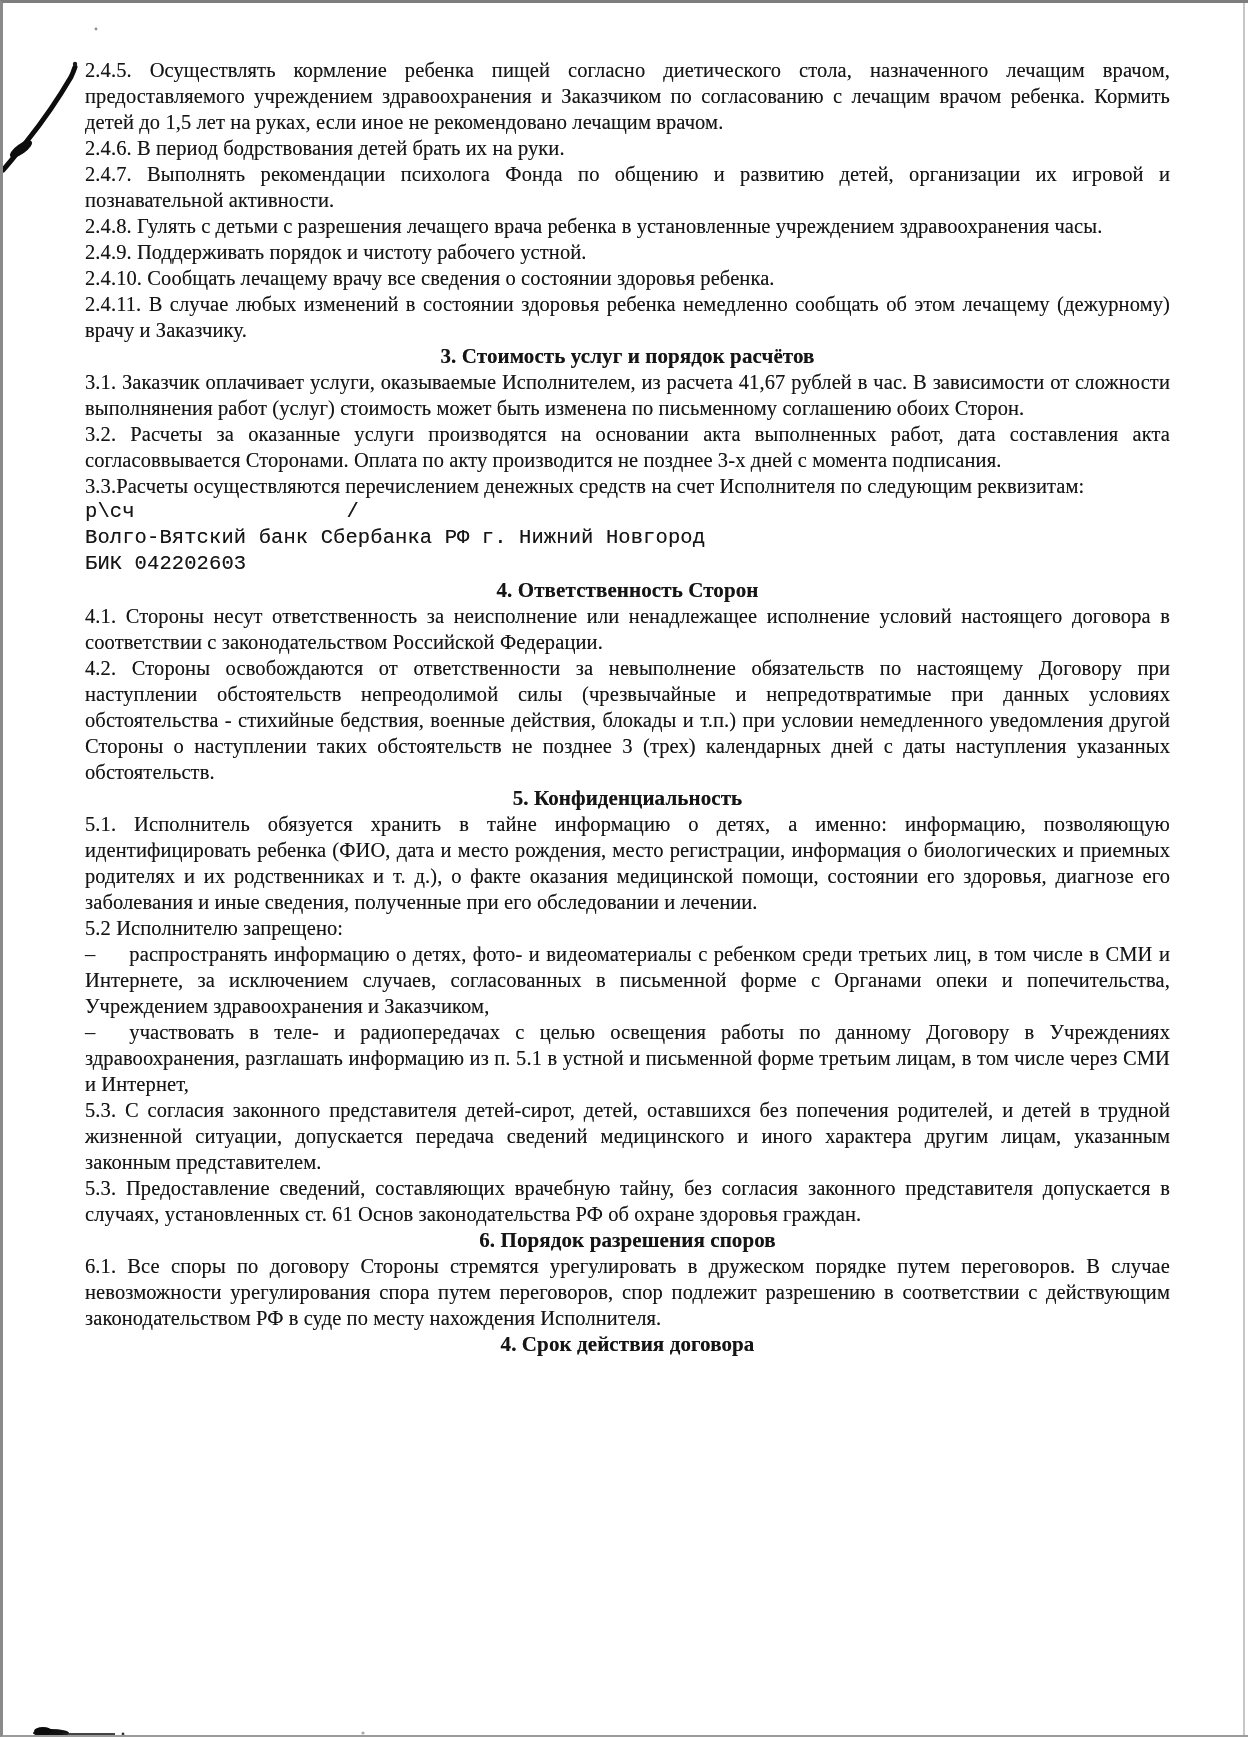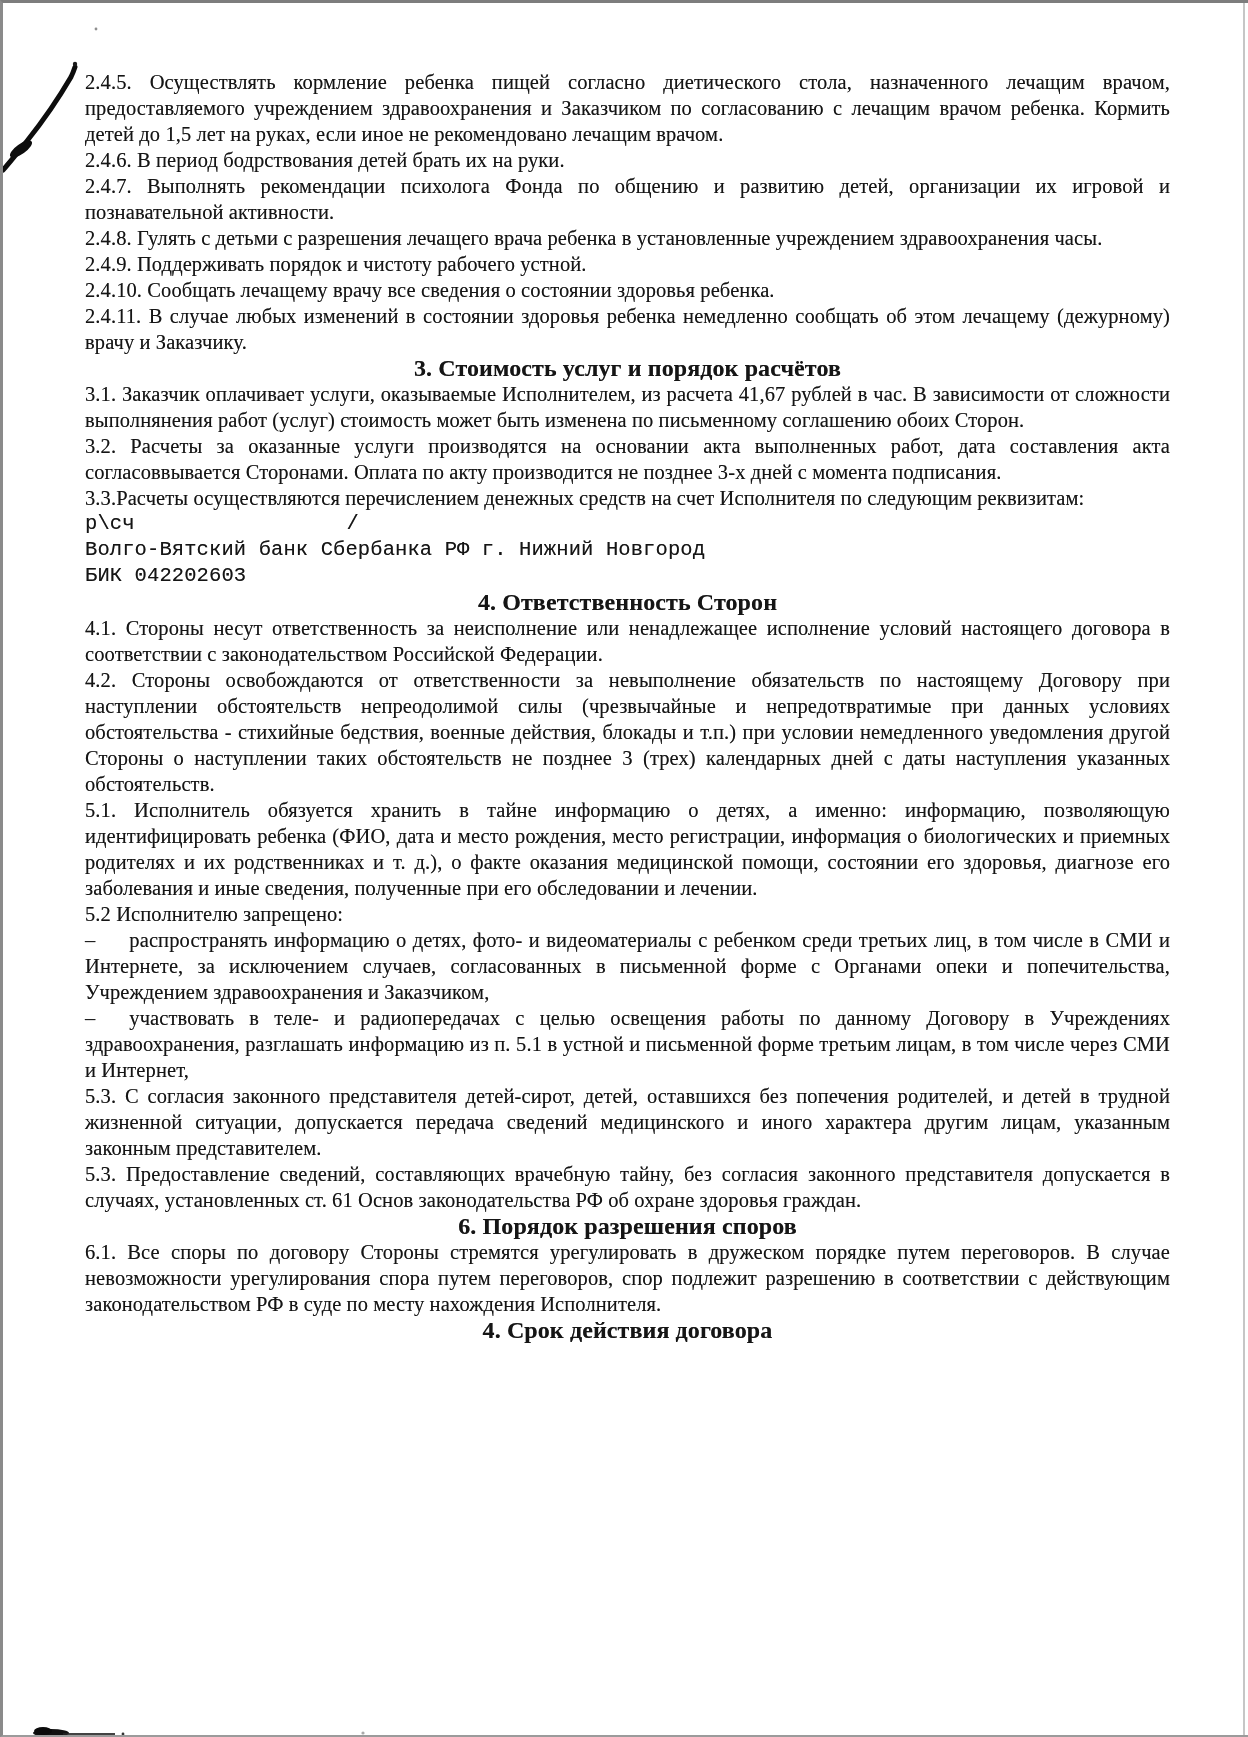--- a/index.html
+++ b/index.html
@@ -28,38 +28,38 @@
     top: 0;
     right: 3px;
     width: 2px;
     height: 100%;
     background: #c6c6c6;
   }
   .content {
     position: absolute;
     left: 82px;
     right: 78px;
-    top: 12px;
+    top: 0;
     padding-top: 54px;
     font-size: 20.5px;
     line-height: 26px;
     text-align: justify;
     letter-spacing: 0.1px;
   }
   p.body {
     margin: 0;
     text-shadow: 0 0 0.5px rgba(0,0,0,0.45);
   }
   p.plain {
     text-align: left;
     font-family: Liberation Mono, monospace;
   }
   h3.heading {
     margin: 0;
-    font-size: 24px;
+    font-size: 21px;
     line-height: 26px;
     font-weight: bold;
     text-align: center;
     text-shadow: 0 0 0.5px rgba(0,0,0,0.5);
   }
   .h-s3 { margin-top: 10px; margin-bottom: 22px; }
   .h-s4 { margin-top: 24px; margin-bottom: 0; }
   .h-s5 { margin-top: 26px; margin-bottom: 34px; }
   .h-s6 { margin-top: 44px; margin-bottom: 0; }
   .h-s7 { margin-top: 44px; margin-bottom: 0; }
@@ -125,20 +125,21 @@
     <p class="body">3.2. Расчеты за оказанные услуги производятся на основании акта выполненных работ, дата составления акта согласоввывается Сторонами. Оплата по акту производится не позднее 3-х дней с момента подписания.</p>
     <p class="body">3.3.Расчеты осуществляются перечислением денежных средств на счет Исполнителя по следующим реквизитам:</p>
     <p class="body plain"><span>р\сч</span><span class="acct-gap"></span><span>/</span></p>
     <p class="body plain">Волго-Вятский банк Сбербанка РФ г. Нижний Новгород</p>
     <p class="body plain">БИК 042202603</p>
 
     <h3 class="heading h-s4">4. Ответственность Сторон</h3>
     <p class="body">4.1. Стороны несут ответственность за неисполнение или ненадлежащее исполнение условий настоящего договора в соответствии с законодательством Российской Федерации.</p>
     <p class="body">4.2. Стороны освобождаются от ответственности за невыполнение обязательств по настоящему Договору при наступлении обстоятельств непреодолимой силы (чрезвычайные и непредотвратимые при данных условиях обстоятельства - стихийные бедствия, военные действия, блокады и т.п.) при условии немедленного уведомления другой Стороны о наступлении таких обстоятельств не позднее 3 (трех) календарных дней с даты наступления указанных обстоятельств.</p>
 
+    <h3 class="heading h-s5">5. Конфиденциальность</h3>
     <p class="body">5.1. Исполнитель обязуется хранить в тайне информацию о детях, а именно: информацию, позволяющую идентифицировать ребенка (ФИО, дата и место рождения, место регистрации, информация о биологических и приемных родителях и их родственниках и т. д.), о факте оказания медицинской помощи, состоянии его здоровья, диагнозе его заболевания и иные сведения, полученные при его обследовании и лечении.</p>
     <p class="body">5.2 Исполнителю запрещено:</p>
     <p class="body"><span class="dash">–</span><span class="bullet-gap"></span><span>распространять информацию о детях, фото- и видеоматериалы с ребенком среди третьих лиц, в том числе в СМИ и Интернете, за исключением случаев, согласованных в письменной форме с Органами опеки и попечительства, Учреждением здравоохранения и Заказчиком,</span></p>
     <p class="body"><span class="dash">–</span><span class="bullet-gap"></span><span>участвовать в теле- и радиопередачах с целью освещения работы по данному Договору в Учреждениях здравоохранения, разглашать информацию из п. 5.1 в устной и письменной форме третьим лицам, в том числе через СМИ и Интернет,</span></p>
     <p class="body">5.3. С согласия законного представителя детей-сирот, детей, оставшихся без попечения родителей, и детей в трудной жизненной ситуации, допускается передача сведений медицинского и иного характера другим лицам, указанным законным представителем.</p>
     <p class="body">5.3. Предоставление сведений, составляющих врачебную тайну, без согласия законного представителя допускается в случаях, установленных ст. 61 Основ законодательства РФ об охране здоровья граждан.</p>
 
     <h3 class="heading h-s6">6. Порядок разрешения споров</h3>
     <p class="body">6.1. Все споры по договору Стороны стремятся урегулировать в дружеском порядке путем переговоров. В случае невозможности урегулирования спора путем переговоров, спор подлежит разрешению в соответствии с действующим законодательством РФ в суде по месту нахождения Исполнителя.</p>
 

